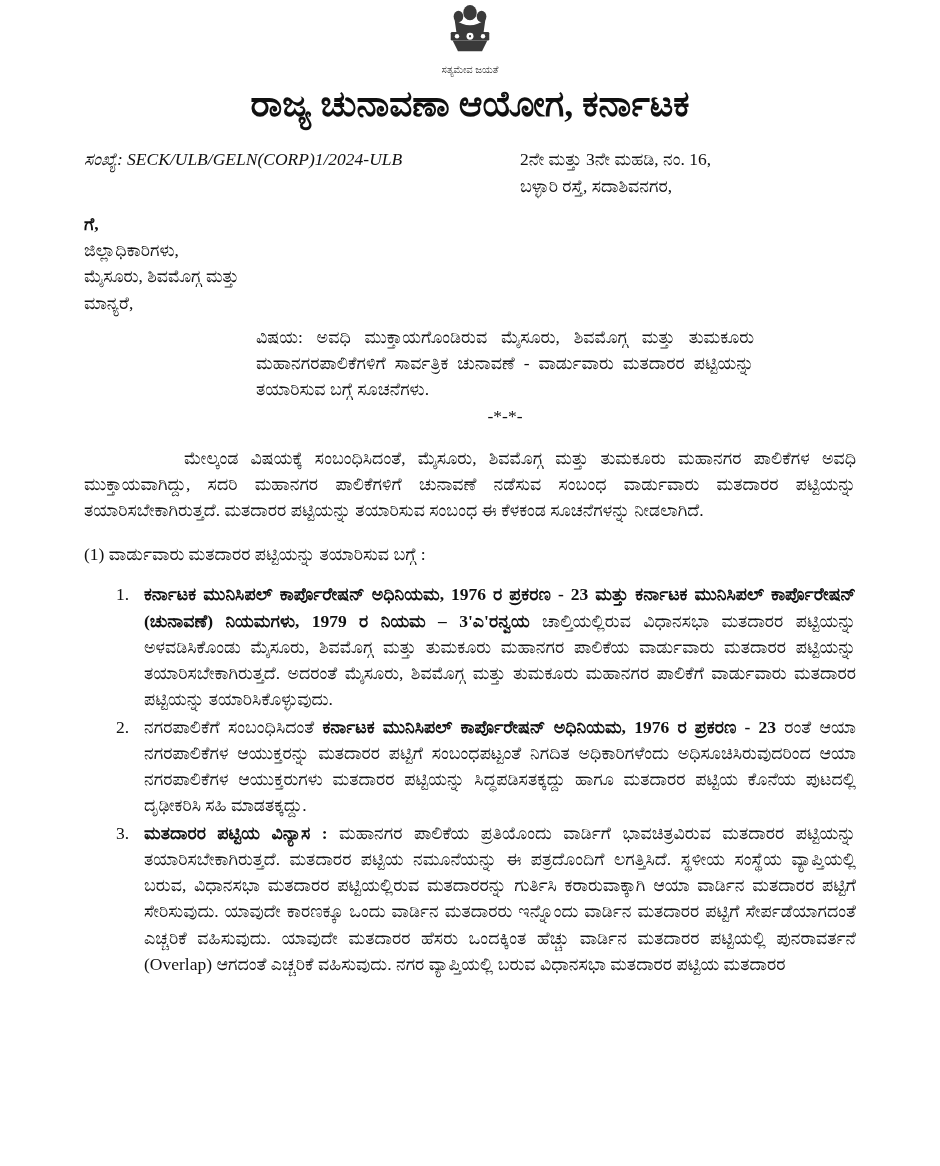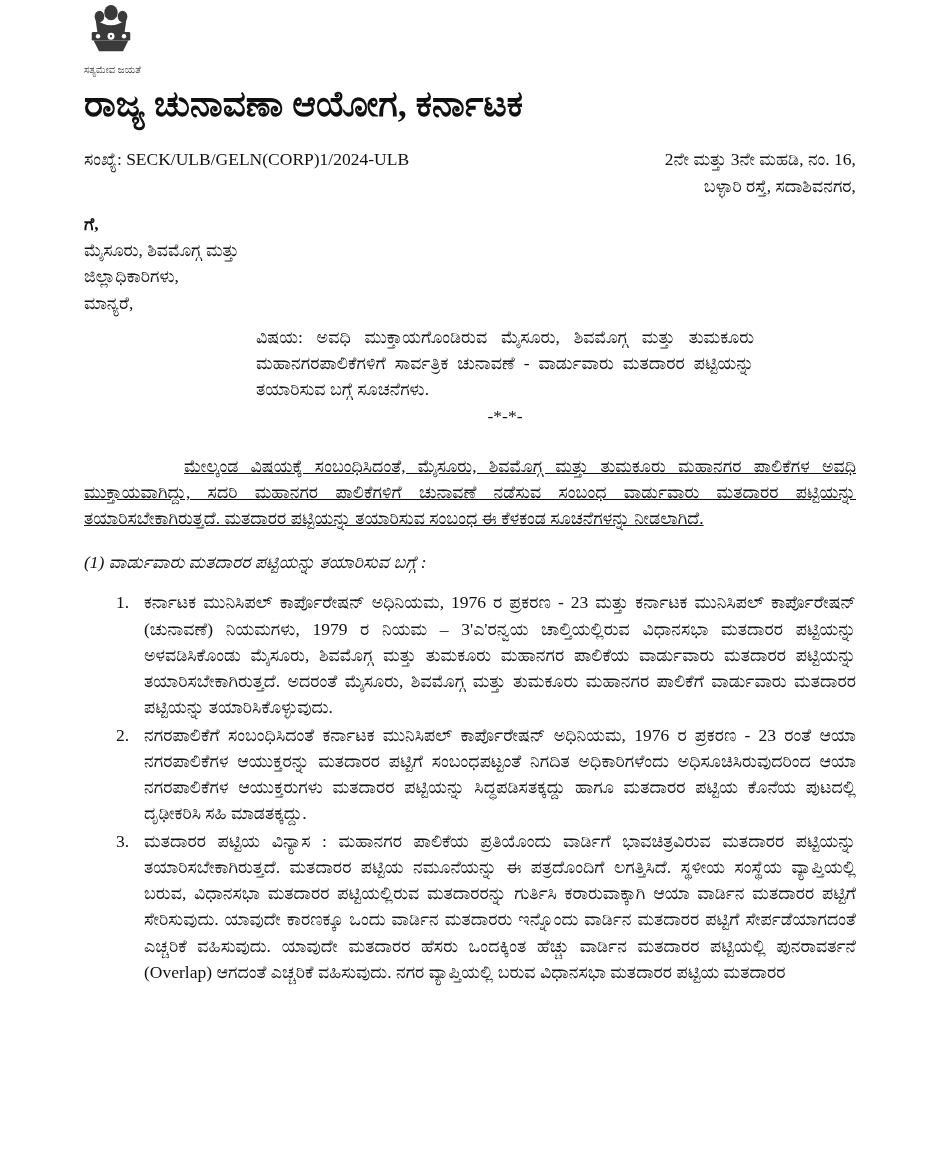--- a/index.html
+++ b/index.html
@@ -5,46 +5,46 @@
   * { box-sizing: border-box; }
   html, body { margin: 0; padding: 0; }
   body {
     width: 940px; height: 1166px; overflow: hidden;
     background: #ffffff; color: #111;
     font-family: "Liberation Serif", "DejaVu Serif", serif;
     font-size: 17.5px; line-height: 1.5;
   }
   .page { width: 940px; height: 1166px; padding: 4px 84px 0 84px; background: #ffffff; }
 
-  .doc-header { text-align: left; }
+  .doc-header { text-align: center; }
   .emblem-wrap { display: inline-block; line-height: 0; }
   .motto { font-size: 10px; line-height: 1.1; color: #333; margin-top: 1px; }
   .title { font-size: 36px; font-weight: bold; margin: 8px 0 0 0; line-height: 1.2; }
 
   .ref-row { display: flex; justify-content: space-between; margin-top: 20px; }
-  .ref-no { width: 392px; }
-  .office-address { width: 336px; text-align: right; }
+  .ref-no { width: 392px; font-style: italic; }
+  .office-address { width: 336px; text-align: left; }
 
   .recipient { margin-top: 12px; }
   .to-label { font-weight: bold; }
 
   .salutation { }
 
   .subject-block { margin: 8px 0 16px 172px; width: 498px; text-align: justify; }
   .subject-sep { text-align: center; margin-top: 0px; }
 
-  .intro-para { margin-top: 24px; text-align: justify; text-indent: 100px; text-decoration: underline; }
+  .intro-para { margin-top: 16px; text-align: justify; text-indent: 100px; }
 
-  .section-heading { margin-top: 12px; font-style: italic; }
+  .section-heading { margin-top: 12px; }
 
   .list { margin-top: 14px; padding-left: 32px; }
   .list-item { display: flex; margin-top: 1px; }
   .num { width: 28px; flex: none; }
   .item-body { flex: 1; text-align: justify; }
-  .b { font-weight: normal; }
+  .b { font-weight: bold; }
 </style>
 </head>
 <body>
 
 <div class="page">
 
   <header class="doc-header">
     <span class="emblem-wrap">
       <svg width="54" height="52" viewBox="0 0 56 54" aria-hidden="true">
         <g fill="#3a3a3a">
@@ -68,22 +68,22 @@
   <div class="ref-row">
     <div class="ref-no">ಸಂಖ್ಯೆ: SECK/ULB/GELN(CORP)1/2024-ULB</div>
     <div class="office-address">
       <div>2ನೇ ಮತ್ತು 3ನೇ ಮಹಡಿ, ನಂ. 16,</div>
       <div>ಬಳ್ಳಾರಿ ರಸ್ತೆ, ಸದಾಶಿವನಗರ,</div>
     </div>
   </div>
 
   <div class="recipient">
     <div class="to-label">ಗೆ,</div>
+    <div>ಜಿಲ್ಲಾಧಿಕಾರಿಗಳು,</div>
     <div>ಮೈಸೂರು, ಶಿವಮೊಗ್ಗ ಮತ್ತು</div>
-    <div>ಜಿಲ್ಲಾಧಿಕಾರಿಗಳು,</div>
   </div>
 
   <div class="salutation">ಮಾನ್ಯರೆ,</div>
 
   <div class="subject-block">
     <span>ವಿಷಯ: ಅವಧಿ ಮುಕ್ತಾಯಗೊಂಡಿರುವ ಮೈಸೂರು, ಶಿವಮೊಗ್ಗ ಮತ್ತು ತುಮಕೂರು ಮಹಾನಗರಪಾಲಿಕೆಗಳಿಗೆ ಸಾರ್ವತ್ರಿಕ ಚುನಾವಣೆ - ವಾರ್ಡುವಾರು ಮತದಾರರ ಪಟ್ಟಿಯನ್ನು ತಯಾರಿಸುವ ಬಗ್ಗೆ ಸೂಚನೆಗಳು.</span>
     <div class="subject-sep">-*-*-</div>
   </div>
 
   <p class="intro-para">ಮೇಲ್ಕಂಡ ವಿಷಯಕ್ಕೆ ಸಂಬಂಧಿಸಿದಂತೆ, ಮೈಸೂರು, ಶಿವಮೊಗ್ಗ ಮತ್ತು ತುಮಕೂರು ಮಹಾನಗರ ಪಾಲಿಕೆಗಳ ಅವಧಿ ಮುಕ್ತಾಯವಾಗಿದ್ದು, ಸದರಿ ಮಹಾನಗರ ಪಾಲಿಕೆಗಳಿಗೆ ಚುನಾವಣೆ ನಡೆಸುವ ಸಂಬಂಧ ವಾರ್ಡುವಾರು ಮತದಾರರ ಪಟ್ಟಿಯನ್ನು ತಯಾರಿಸಬೇಕಾಗಿರುತ್ತದೆ. ಮತದಾರರ ಪಟ್ಟಿಯನ್ನು ತಯಾರಿಸುವ ಸಂಬಂಧ ಈ ಕೆಳಕಂಡ ಸೂಚನೆಗಳನ್ನು ನೀಡಲಾಗಿದೆ.</p>

